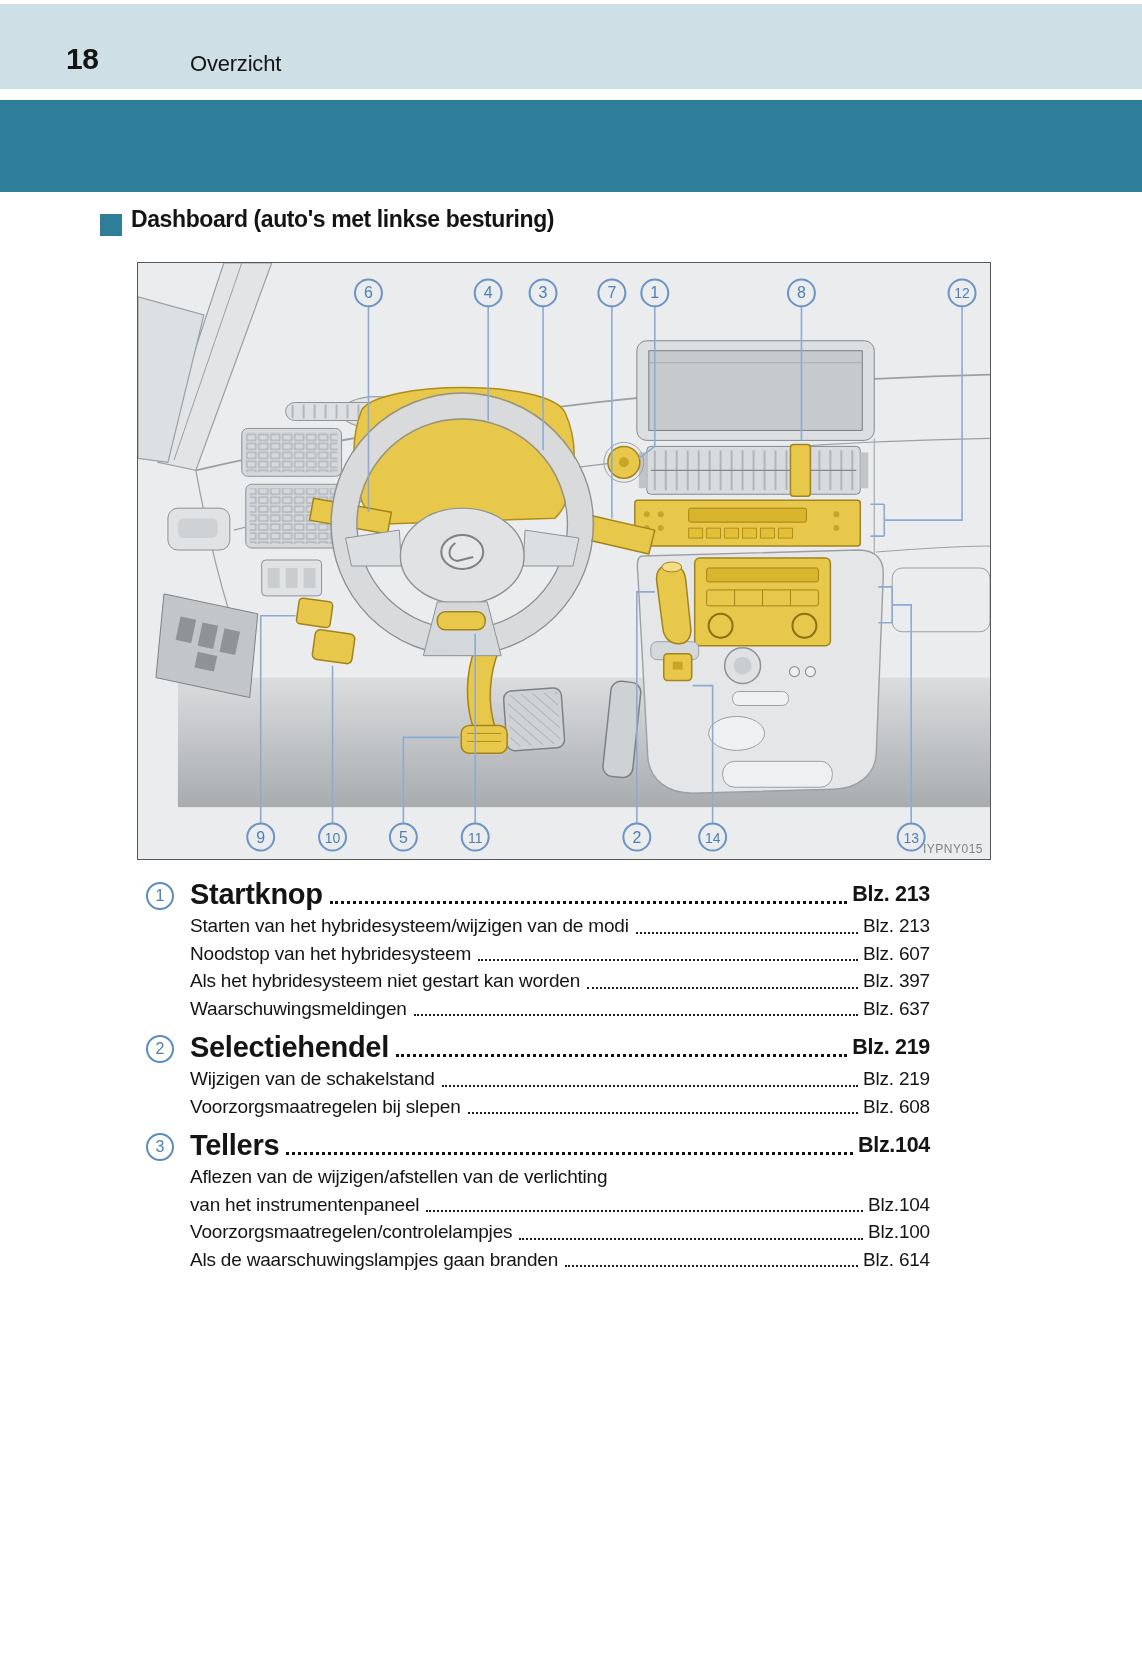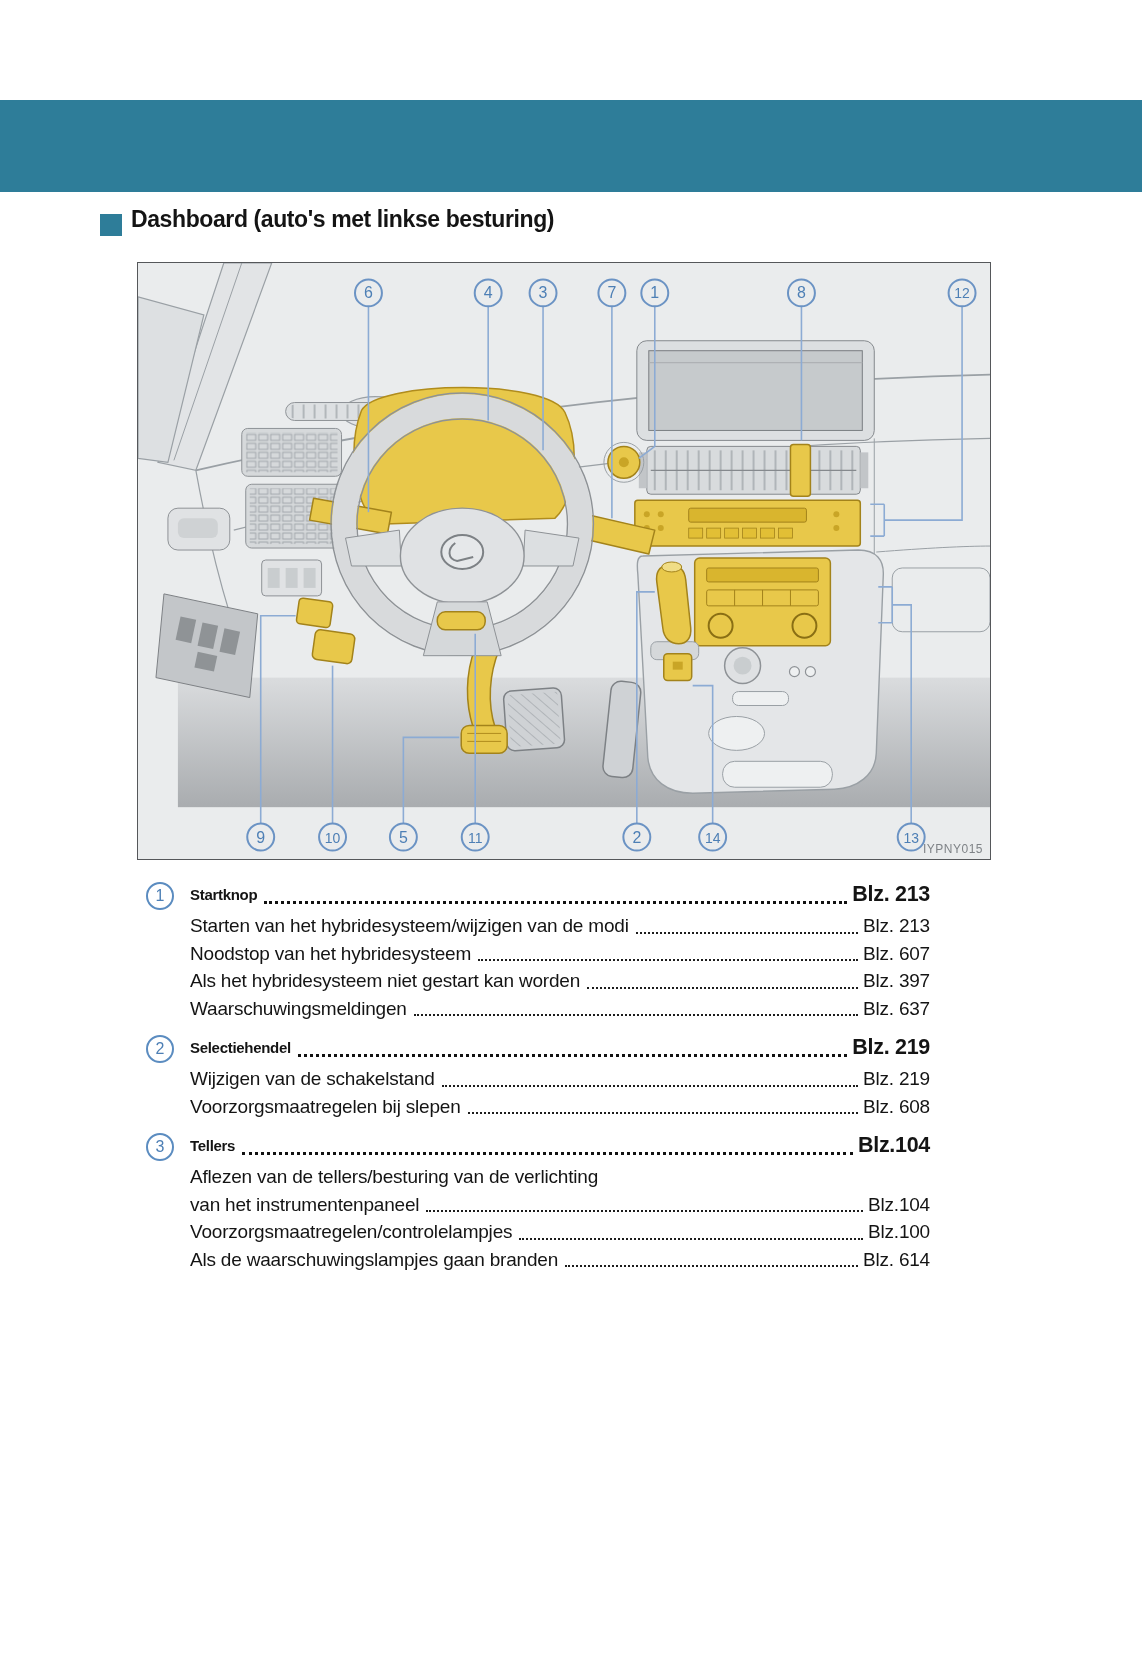--- a/index.html
+++ b/index.html
@@ -23,32 +23,36 @@
   
   .index{position:absolute;left:190px;top:879px;width:740px;}
   .row{display:flex;align-items:flex-end;}
   .row.main{position:relative;line-height:31px;margin:10px 0 2px 0;}
   .group:first-child .row.main{margin-top:0;}
   .row.sub{line-height:27.5px;font-size:19px;letter-spacing:-0.2px;}
   .badge{
     position:absolute;left:-44px;top:3px;width:24px;height:24px;border:2px solid #5b8cc0;border-radius:50%;
     color:#4d7fb5;font-size:16px;line-height:24px;text-align:center;font-weight:normal;background:#fff;
   }
-  .entry-title{font-size:15px;font-weight:bold;letter-spacing:-0.3px;white-space:nowrap;}
+  .entry-title{font-size:29px;font-weight:bold;letter-spacing:-0.3px;white-space:nowrap;}
   .subtext{white-space:nowrap;}
   .leader{flex:1 1 auto;min-width:18px;border-bottom:2.6px dotted #1c1c1c;margin:0 5px 6px 7px;}
   .leader.bold{border-bottom:3px dotted #111;margin-bottom:6px;}
   .pageref{white-space:nowrap;font-size:19px;letter-spacing:-0.2px;}
   .pageref.main-ref{font-size:21.5px;font-weight:bold;letter-spacing:-0.3px;}
 </style>
 </head>
 <body>
 
 <div class="page">
 
+  <div class="band-light">
+    <div class="page-number">18</div>
+    <div class="page-header-label">Overzicht</div>
+  </div>
 
   <div class="band-teal"></div>
 
   <div class="section-bullet"></div>
   <div class="section-title">Dashboard (auto's met linkse besturing)</div>
 
   <div class="figure">
     <svg viewBox="0 0 854 598" preserveAspectRatio="none">
       <defs>
         <linearGradient id="floorG" x1="0" y1="0" x2="0" y2="1">
@@ -311,21 +315,21 @@
     </div>
 
     <div class="group">
       <div class="row main">
         <span class="badge">3</span>
         <span class="entry-title">Tellers</span>
         <span class="leader bold"></span>
         <span class="pageref main-ref">Blz.104</span>
       </div>
       <div class="row sub">
-        <span class="subtext">Aflezen van de tellers/besturing van de verlichting</span>
+        <span class="subtext">Aflezen van de wijzigen/afstellen van de verlichting</span>
       </div>
       <div class="row sub">
         <span class="subtext">van het instrumentenpaneel</span>
         <span class="leader"></span>
         <span class="pageref">Blz.104</span>
       </div>
       <div class="row sub">
         <span class="subtext">Voorzorgsmaatregelen/controlelampjes</span>
         <span class="leader"></span>
         <span class="pageref">Blz.100</span>

